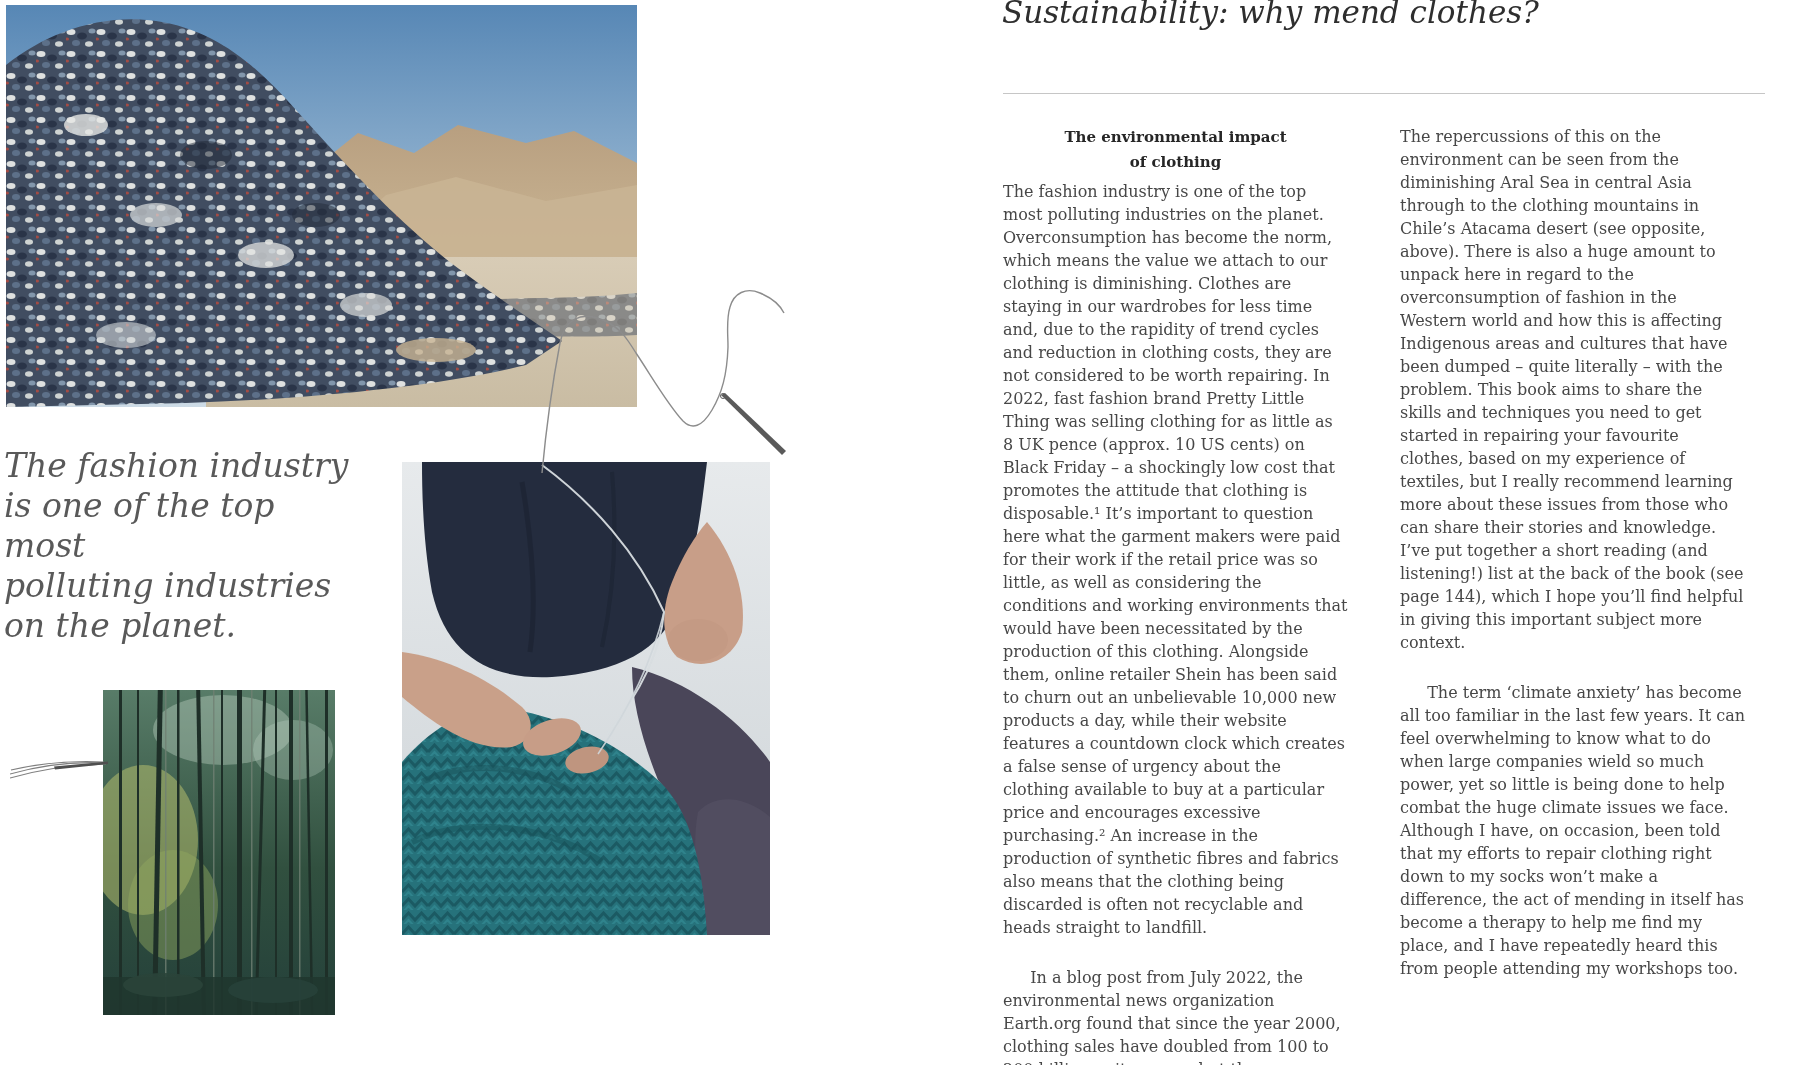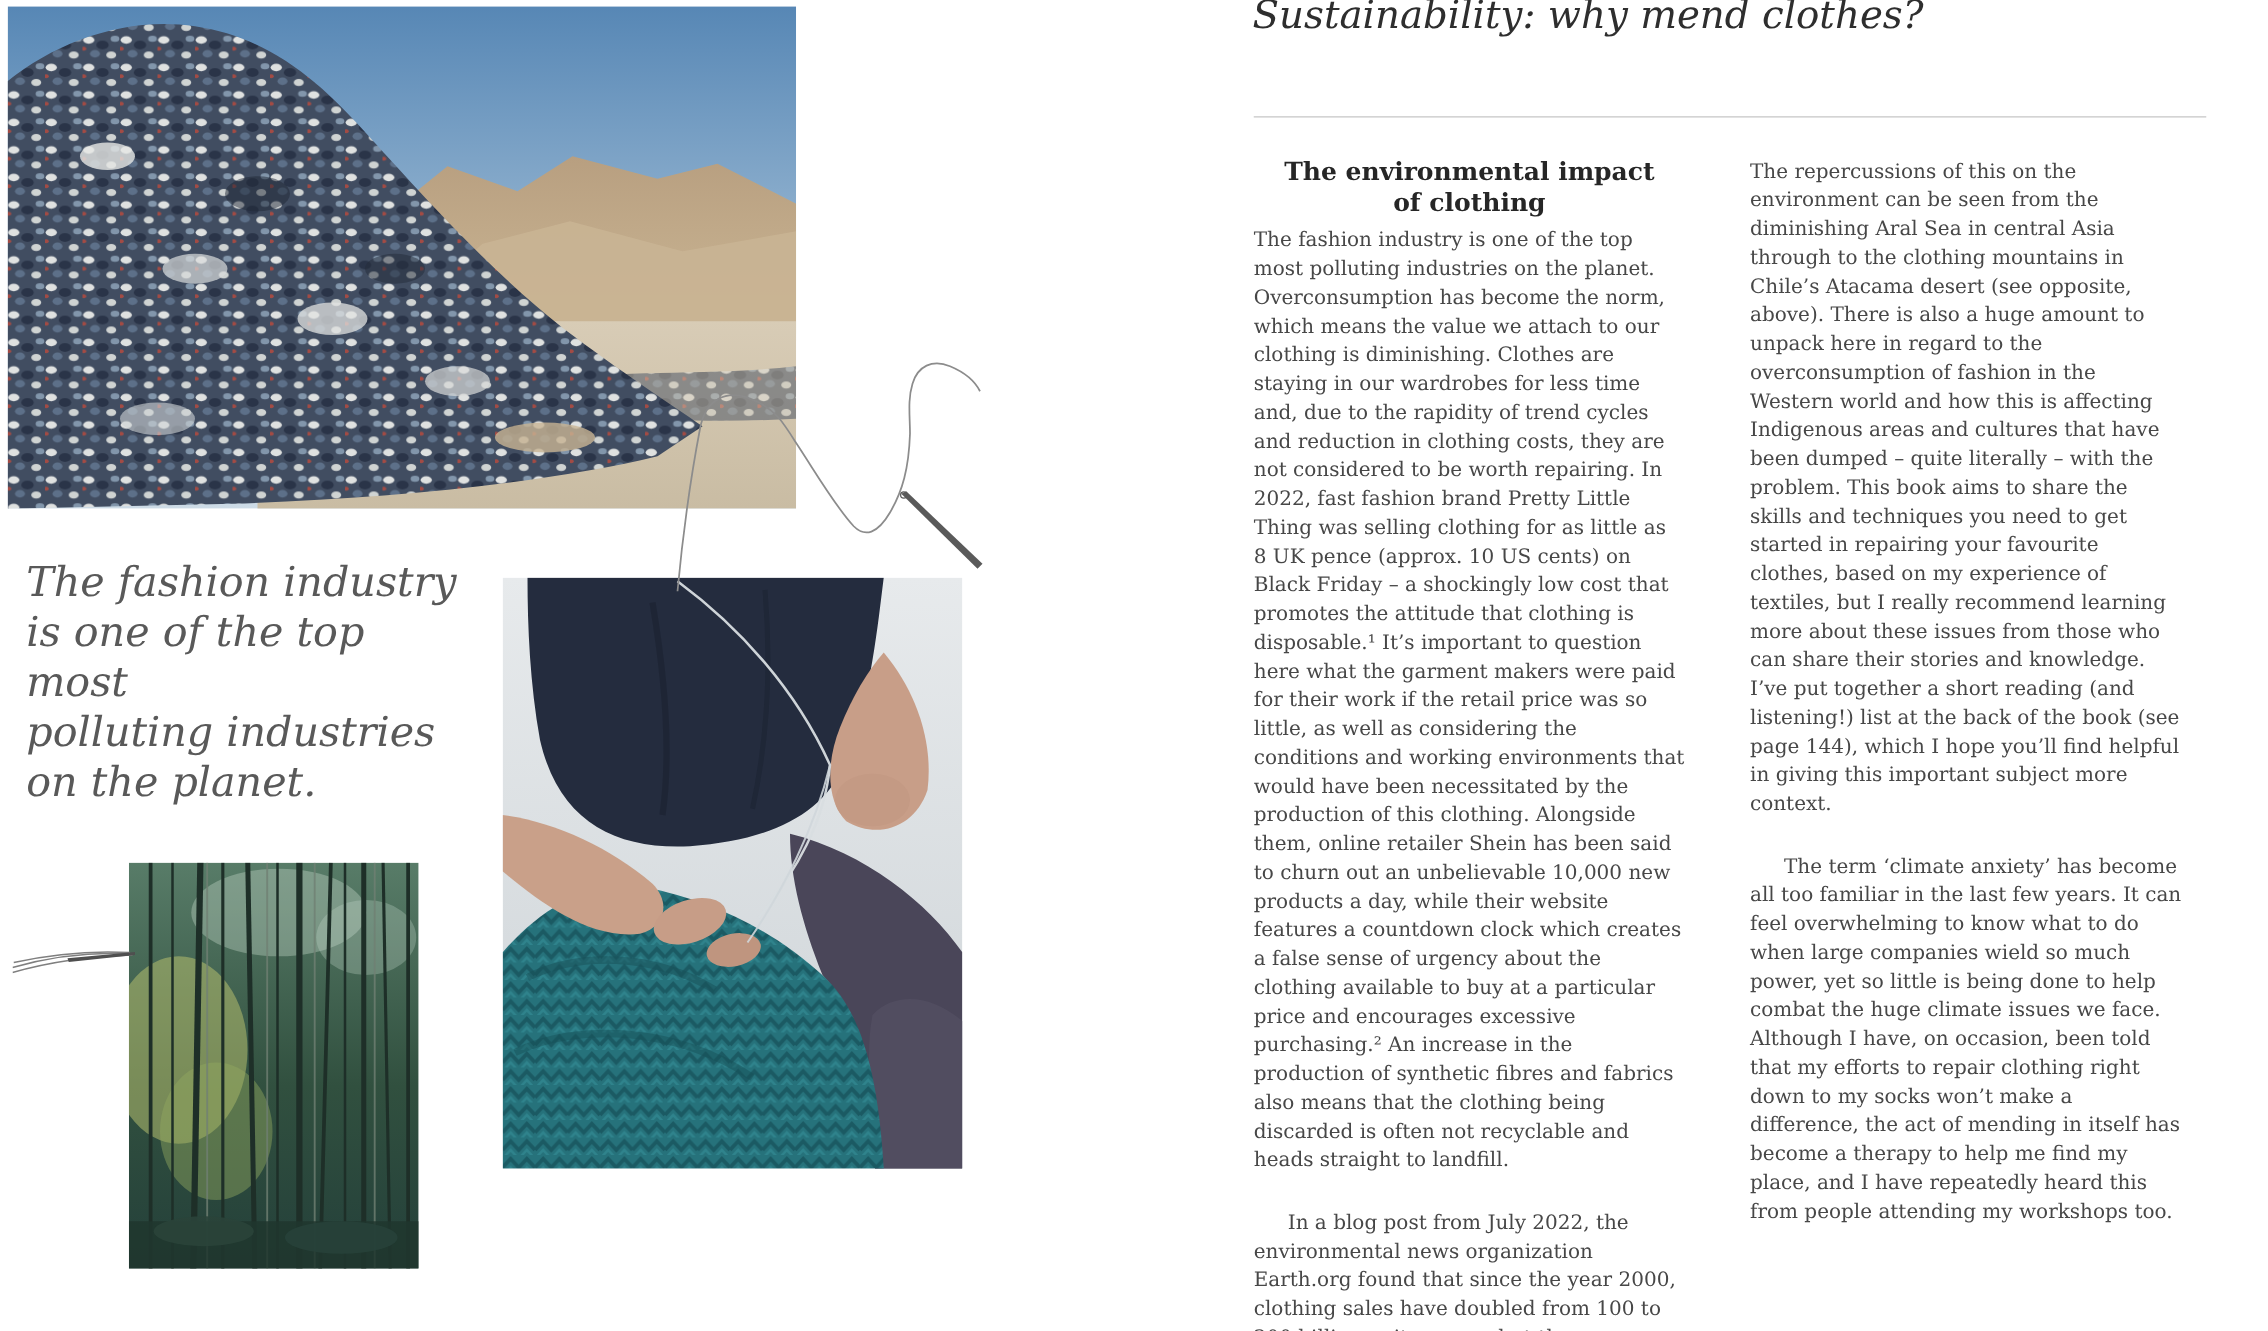--- a/index.html
+++ b/index.html
@@ -4,38 +4,38 @@
 <style>
   html,body{margin:0;padding:0;}
   body{
     width:1814px;height:1065px;position:relative;overflow:hidden;
     background:#ffffff;font-family:"DejaVu Serif", serif;
   }
   .photo{position:absolute;overflow:hidden;}
   .photo svg{display:block;}
   .doodle{position:absolute;}
   .pullquote{
-    position:absolute;left:21px;top:446px;width:350px;
+    position:absolute;left:4px;top:446px;width:350px;
     font-style:italic;font-size:33px;line-height:40px;color:#595959;
     white-space:pre-line;
   }
   .page-title{
     position:absolute;left:1002px;top:-6px;
     font-style:italic;font-size:31px;color:#2e2e2e;
   }
   .rule{position:absolute;left:1003px;top:93px;width:762px;height:1px;background:#c6c6c6;}
   .col{
     position:absolute;top:125px;width:345px;
     font-size:16px;line-height:23px;color:#474747;
     text-align:left;
   }
   .col-left{left:1003px;}
   .col-right{left:1400px;}
   .col h3{
-    font-size:20px;line-height:25px;text-align:center;font-weight:bold;
+    font-size:15px;line-height:25px;text-align:center;font-weight:bold;
     margin:0 0 5px 0;color:#262626;white-space:pre-line;
   }
   .col h3.mid{margin-top:24px;margin-bottom:4px;}
   .col p{margin:0;}
   .col p + p{text-indent:1.7em;margin-top:27px;}
   .folio{
     position:absolute;top:1038px;
     font-family:"Liberation Sans", sans-serif;font-size:11px;
     letter-spacing:3.5px;color:#96989c;text-align:center;margin-top:33px;
   }

